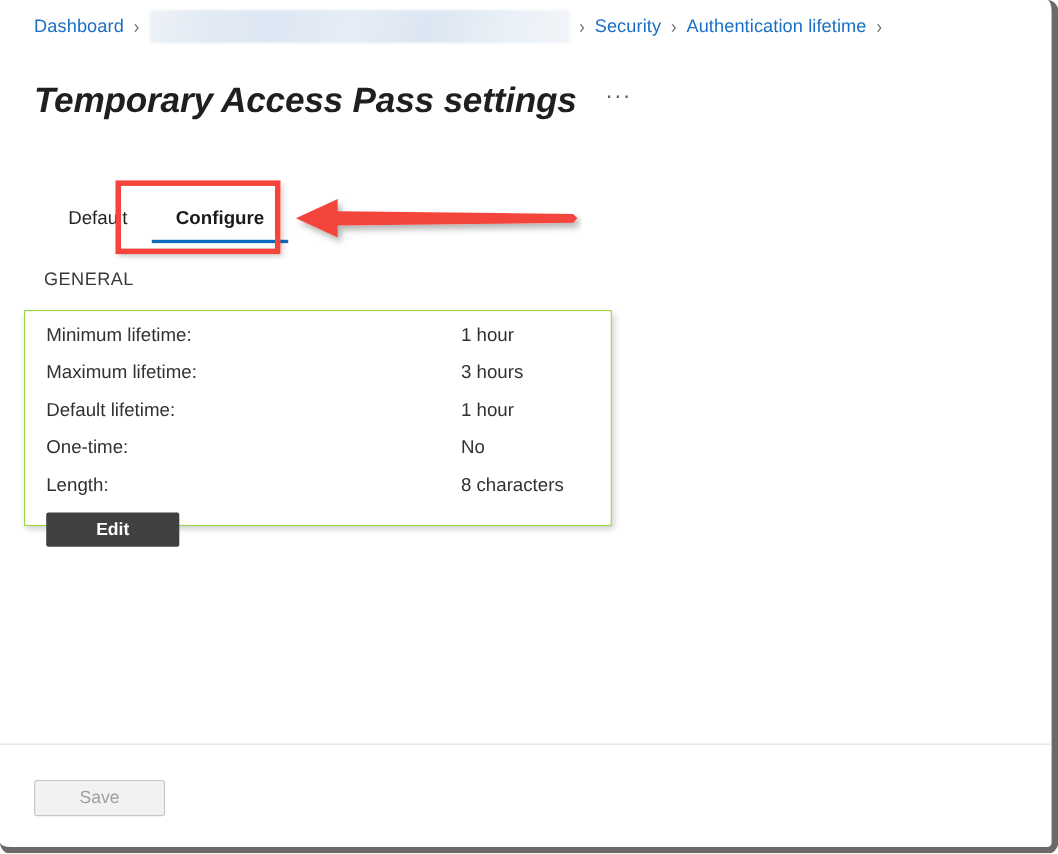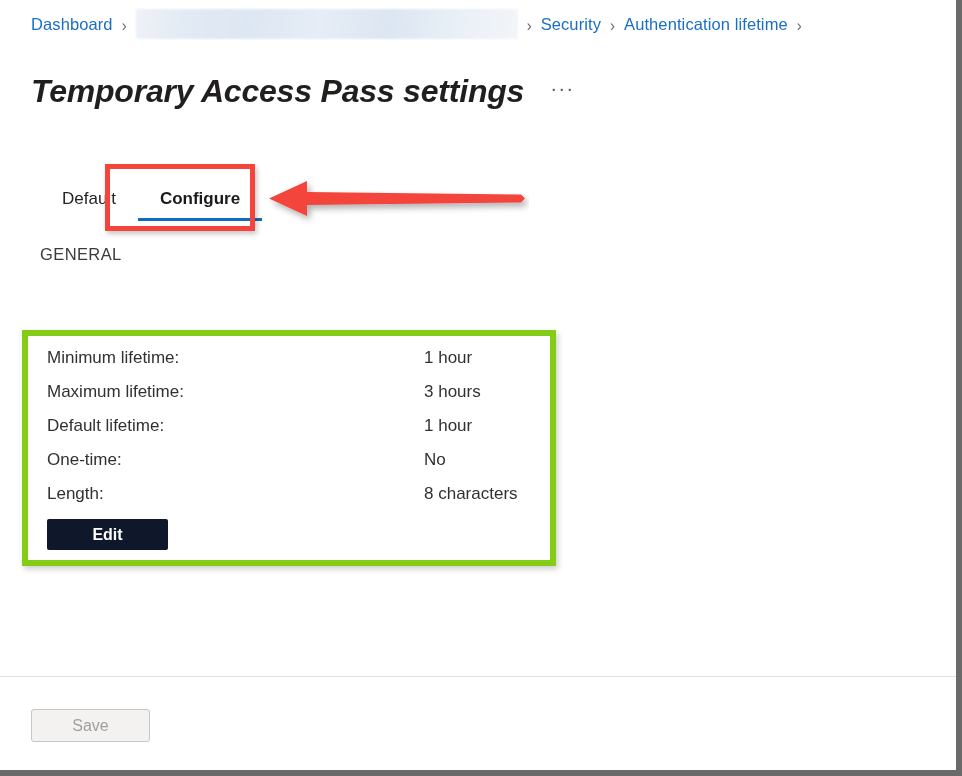--- a/index.html
+++ b/index.html
@@ -15,20 +15,21 @@
 
   #screen {
     position: relative;
     width: 962px;
     height: 776px;
     background: #ffffff;
     overflow: hidden;
     box-sizing: border-box;
     border-right: 6px solid #6a6a6a;
     border-bottom: 6px solid #6a6a6a;
+    border-radius: 10px;
   }
 
   
   #breadcrumb {
     position: absolute;
     left: 0;
     top: 0;
     width: 956px;
     height: 48px;
     display: flex;
@@ -157,26 +158,25 @@
     font-size: 16.5px;
     color: #3b3a39;
     letter-spacing: 0.4px;
   }
 
   #settings-panel {
     position: absolute;
     left: 22px;
     top: 282px;
     width: 534px;
-    height: 236px;
-    box-sizing: border-box;
-    border: 6px solid #84cc16;
+    height: 196px;
+    box-sizing: border-box;
+    border: 1px solid #84cc16;
     background: #ffffff;
     box-shadow: 2px 3px 6px rgba(0,0,0,0.2);
-    margin-top: 48px;
   }
   #settings-inner {
     position: relative;
     width: 100%;
     height: 100%;
     background: #ffffff;
     padding: 12px 0 0 19px;
     box-sizing: border-box;
   }
   .setting-row {
@@ -193,21 +193,21 @@
   .setting-value {
     font-size: 17px;
     color: #323130;
     white-space: nowrap;
   }
   #edit-button {
     margin-top: 1px;
     margin-left: 0px;
     width: 121px;
     height: 31px;
-    background: #0f172a;
+    background: #404040;
     color: #ffffff;
     font-size: 16px;
     font-weight: 700;
     border: none;
     border-radius: 2px;
     cursor: pointer;
     font-family: "Liberation Sans", sans-serif;
     padding: 0;
   }
 

